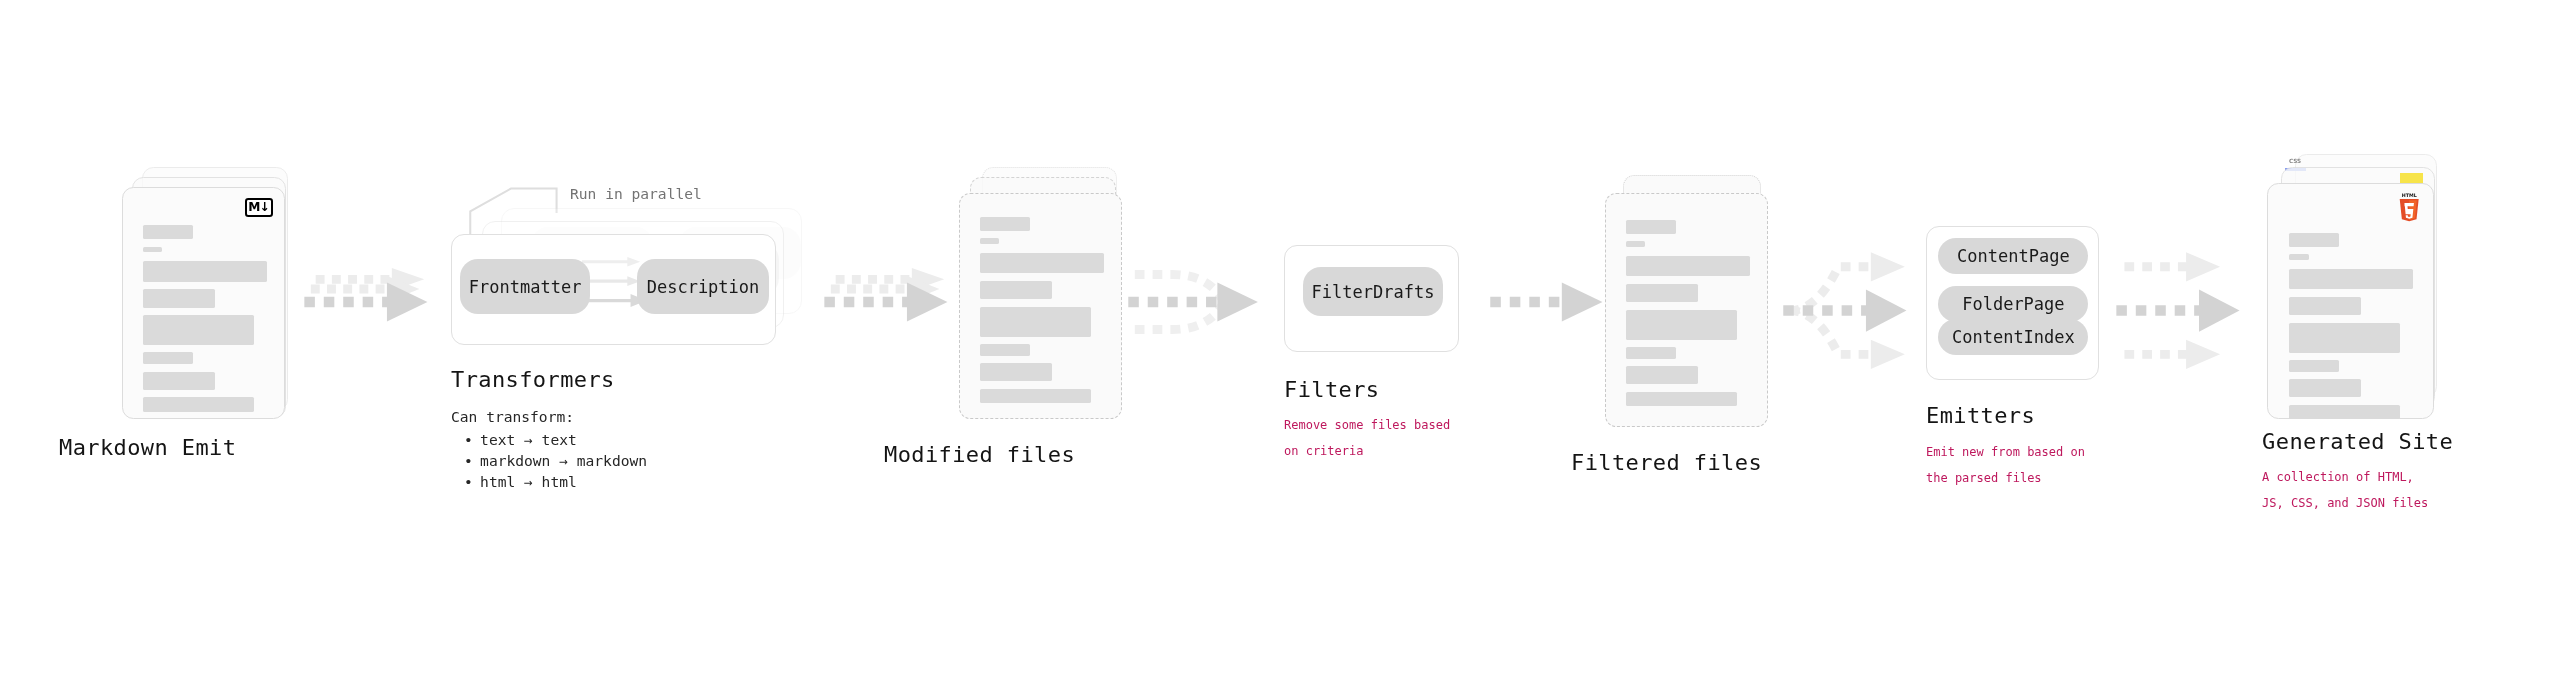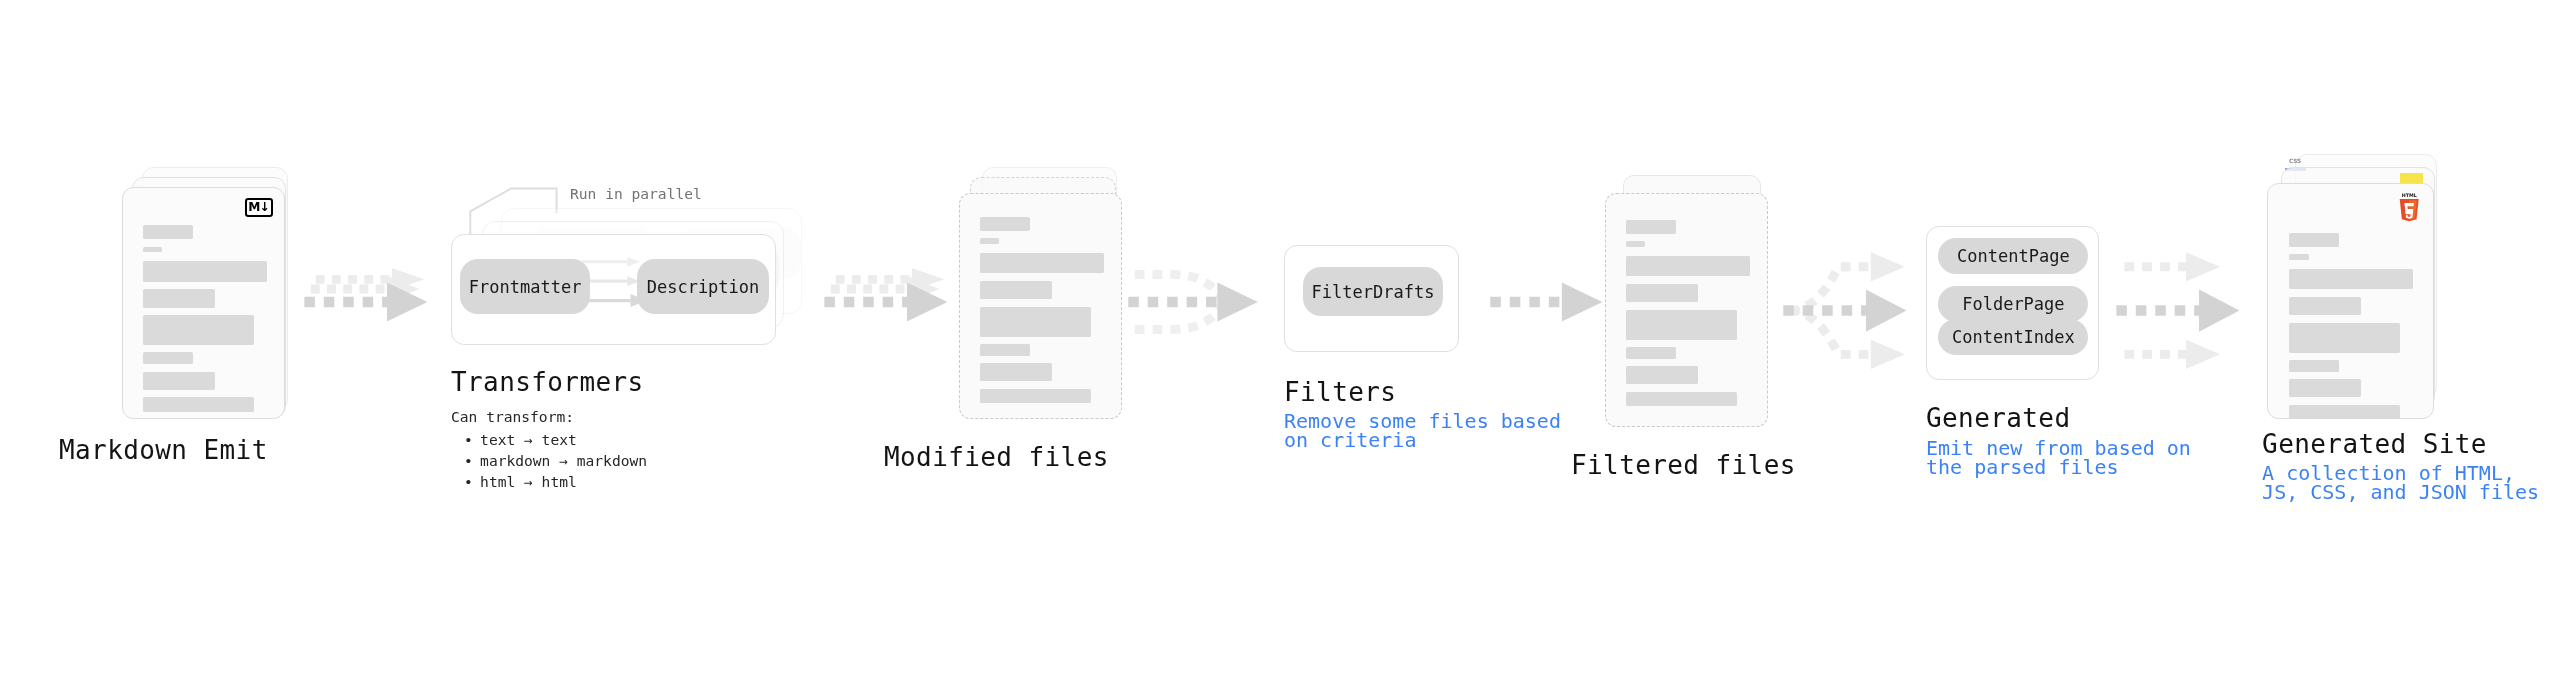--- a/index.html
+++ b/index.html
@@ -54,22 +54,22 @@
   .cbox.l3{opacity:.25;}
   .chip{
     position:absolute;background:#d8d8d8;border-radius:18px;
     display:flex;align-items:center;justify-content:center;
     font-size:17px;color:#1a1a1a;white-space:nowrap;box-sizing:border-box;
   }
   .chip.g2{opacity:.45;}
   .chip.g3{opacity:.22;}
 
   
-  .title{position:absolute;font-size:26px;letter-spacing:0.4px;color:#141414;white-space:nowrap;}
-  .sub{position:absolute;font-size:20px;line-height:19px;color:#3b82f6;white-space:pre;}
+  .title{position:absolute;font-size:22px;letter-spacing:0.4px;color:#141414;white-space:nowrap;}
+  .sub{position:absolute;font-size:12px;line-height:26px;color:#be185d;white-space:pre;}
   .hint{position:absolute;font-size:14.6px;color:#737373;white-space:nowrap;}
   .bullets{position:absolute;font-size:14.6px;line-height:21px;color:#262626;}
   .bullets .b{white-space:nowrap;}
   .bullets .b:before{content:"\2022";margin-right:7.3px;}
   .caption-head{position:absolute;font-size:14.6px;color:#262626;white-space:nowrap;}
 
   svg{position:absolute;overflow:visible;}
   .arrow-main{fill:#d3d3d3;}
   .arrow-faint{fill:#ececec;}
   .dash-main{stroke:#d3d3d3;}
@@ -265,21 +265,21 @@
       <div class="chip" style="left:11.4px;top:10.6px;width:150px;height:36px;">
         <span>ContentPage</span>
       </div>
       <div class="chip" style="left:11.4px;top:59px;width:150px;height:36px;">
         <span>FolderPage</span>
       </div>
       <div class="chip" style="left:11.4px;top:92px;width:150px;height:36px;">
         <span>ContentIndex</span>
       </div>
     </div>
-    <div class="title" style="left:0px;top:177px;">Generated</div>
+    <div class="title" style="left:0px;top:177px;">Emitters</div>
     <div class="sub" style="left:0px;top:213px;">Emit new from based on
 the parsed files</div>
   </div>
 
   <svg style="left:2113px;top:236px;" width="138" height="154" viewBox="0 0 170 190">
     <g class="arrow-faint">
       <line x1="14" y1="38" x2="96" y2="38" stroke-width="11" stroke-dasharray="12 10" class="dash-faint"></line>
       <polygon points="90,20 132,38 90,56"></polygon>
     </g>
     <g class="arrow-faint">

